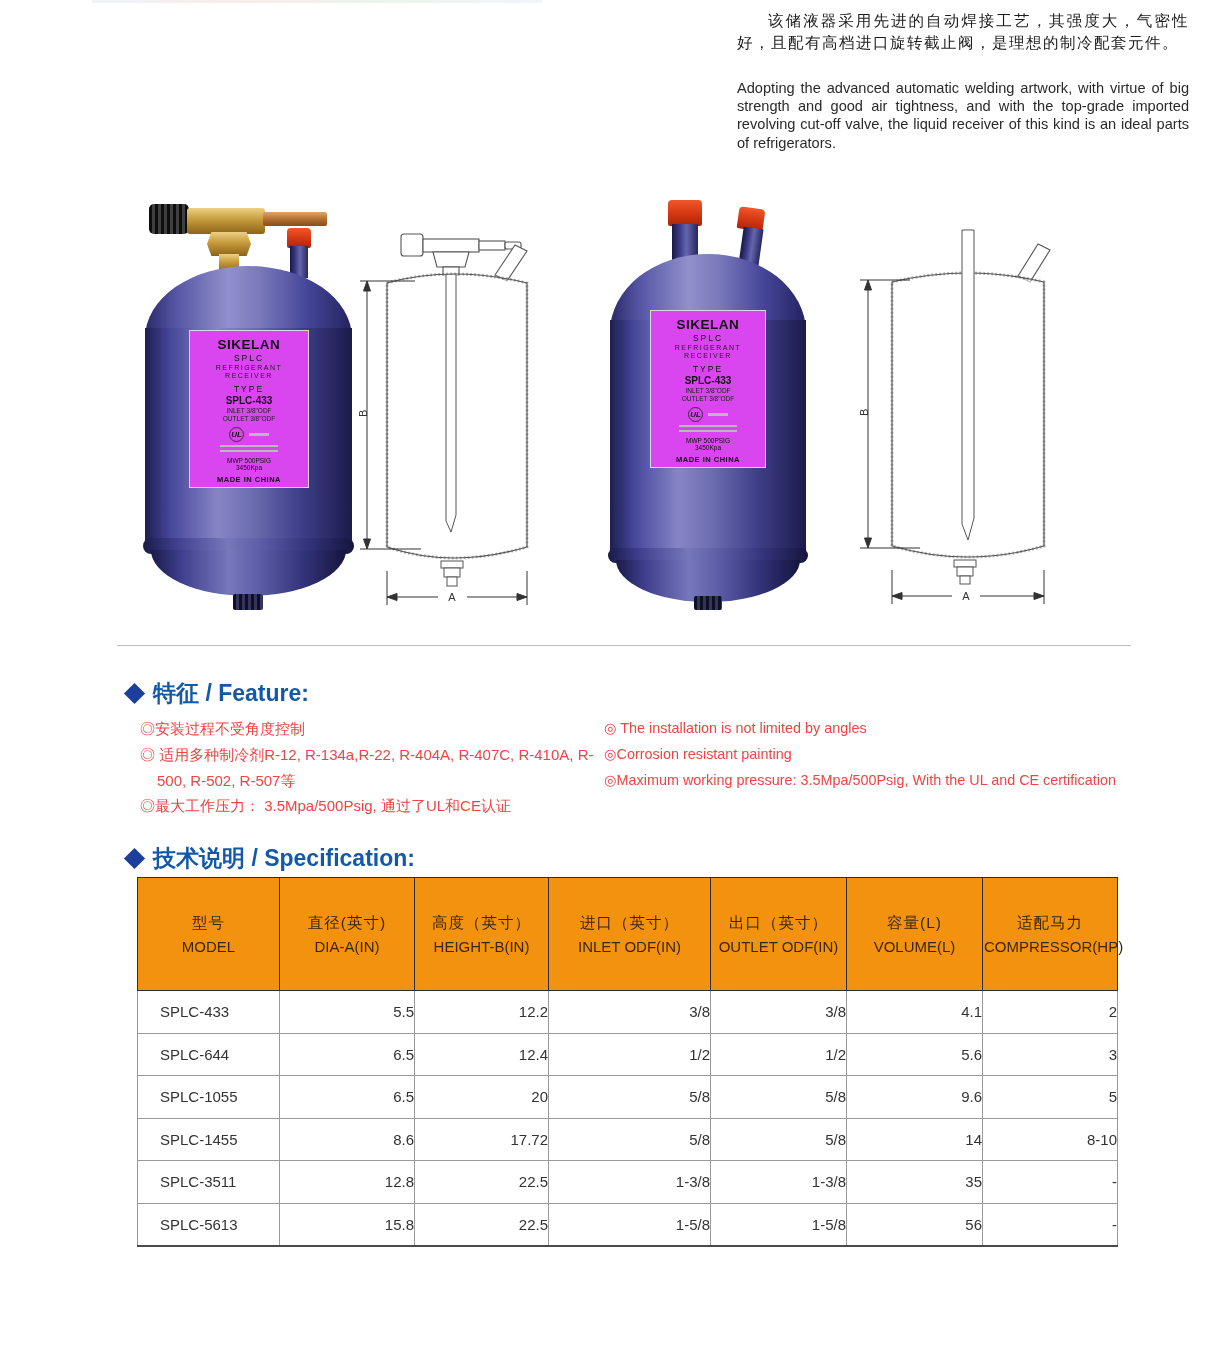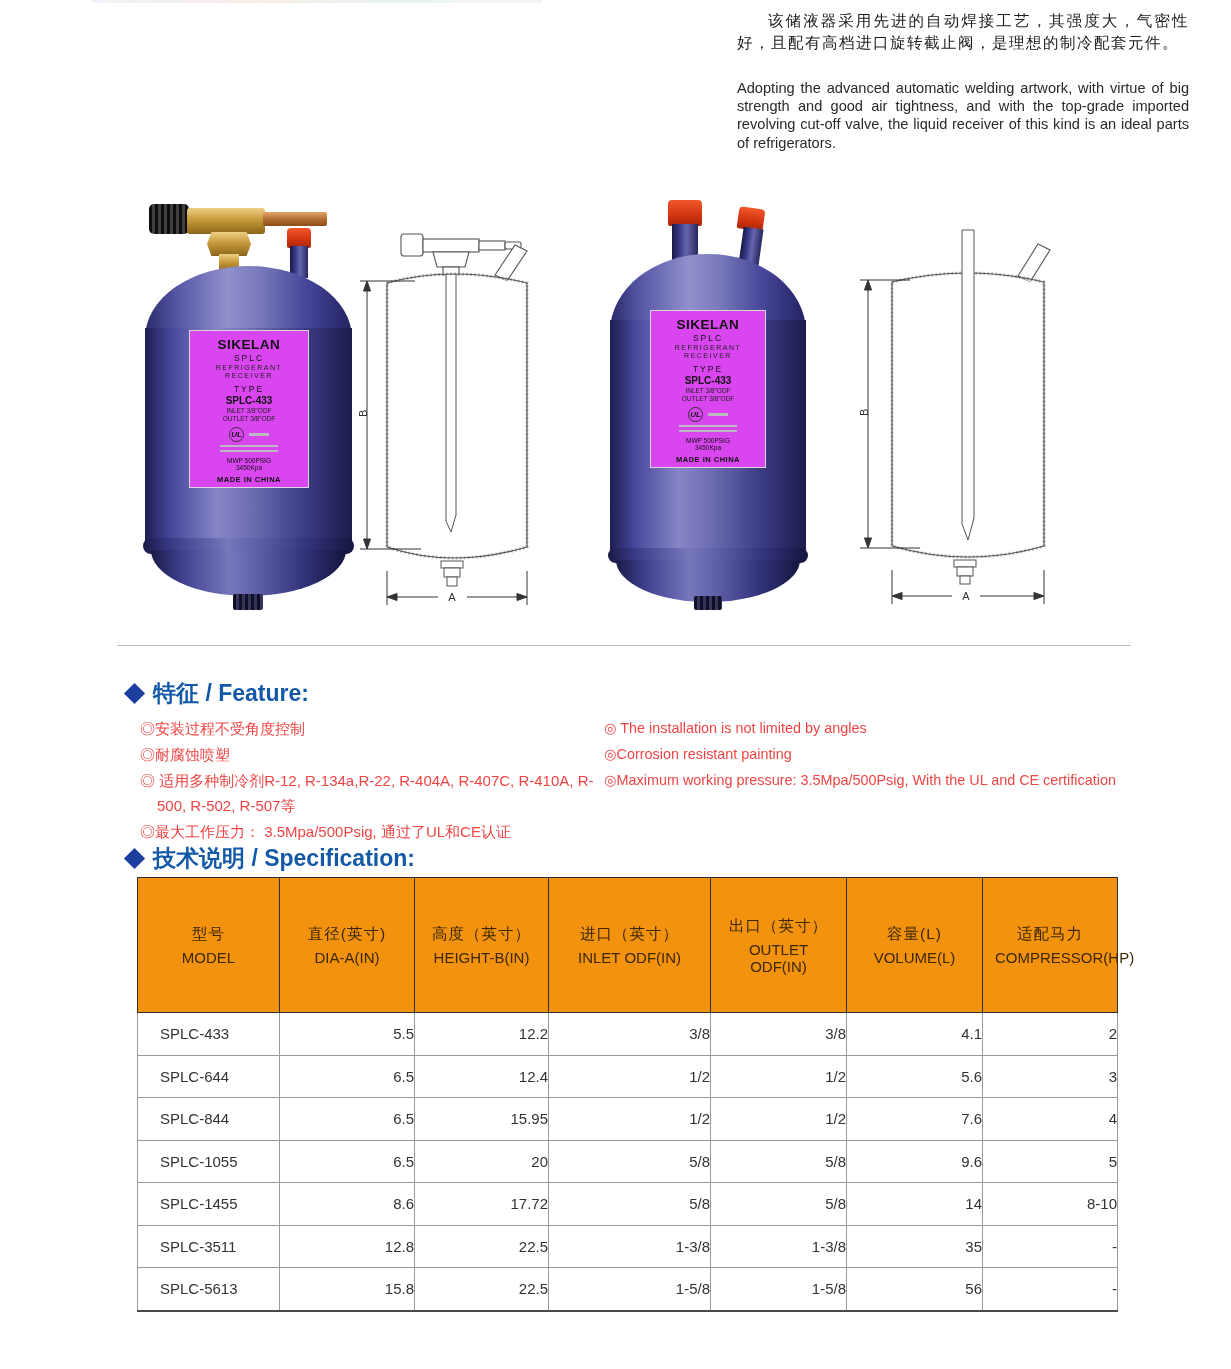--- a/index.html
+++ b/index.html
@@ -48,21 +48,21 @@
 
   
   .feat-col{line-height:25.8px;color:#ef4444;}
   .feat-zh{left:140px;top:716px;width:478px;font-size:15px;}
   .feat-en{left:604px;top:716px;width:627px;font-size:14.4px;}
   .feat-item{padding-left:17px;text-indent:-17px;}
   .feat-en .feat-item.small{font-size:13px;}
 
   
   .spec-table{left:137px;top:877px;border-collapse:collapse;table-layout:fixed;width:980px;}
-  .spec-table th{background:#F2920E;border:1px solid #2e2e2e;height:110px;font-weight:normal;color:#3c2703;padding:12px;}
+  .spec-table th{background:#F2920E;border:1px solid #2e2e2e;height:110px;font-weight:normal;color:#3c2703;padding:1px;}
   .spec-table th .zh{font-size:15.5px;letter-spacing:1px;}
   .spec-table th .en{font-size:15px;margin-top:4px;}
   .spec-table td{border:1px solid #9a9a9a;height:41.5px;text-align:right;font-size:15px;color:#333;padding:0;}
   .spec-table td.model{text-align:left;padding-left:22px;}
   .spec-table{border-bottom:2px solid #4a4a4a;}
 
   svg text{font-family:"Liberation Sans",sans-serif;}
 </style>
 </head>
 <body>
@@ -212,21 +212,20 @@
 
 <div class="abs divider"></div>
 
 <div class="abs sec-heading" style="left:127px;top:678px;">
   <span class="diamond"></span>
   <span>特征 / Feature:</span>
 </div>
 
 <div class="abs feat-col feat-zh">
   <div class="feat-item">◎安装过程不受角度控制</div>
-  <div class="feat-item">◎耐腐蚀喷塑</div>
   <div class="feat-item">◎ 适用多种制冷剂R-12, R-134a,R-22, R-404A, R-407C, R-410A, R-500, R-502, R-507等</div>
   <div class="feat-item">◎最大工作压力： 3.5Mpa/500Psig, 通过了UL和CE认证</div>
 </div>
 
 <div class="abs feat-col feat-en">
   <div class="feat-item">◎ The installation is not limited by angles</div>
   <div class="feat-item">◎Corrosion resistant painting</div>
   <div class="feat-item">◎Maximum working pressure: 3.5Mpa/500Psig, With the UL and CE certification</div>
 </div>
 
@@ -290,29 +289,20 @@
     <tr>
       <td class="model">SPLC-644</td>
       <td>6.5</td>
       <td>12.4</td>
       <td>1/2</td>
       <td>1/2</td>
       <td>5.6</td>
       <td>3</td>
     </tr>
     <tr>
-      <td class="model">SPLC-844</td>
-      <td>6.5</td>
-      <td>15.95</td>
-      <td>1/2</td>
-      <td>1/2</td>
-      <td>7.6</td>
-      <td>4</td>
-    </tr>
-    <tr>
       <td class="model">SPLC-1055</td>
       <td>6.5</td>
       <td>20</td>
       <td>5/8</td>
       <td>5/8</td>
       <td>9.6</td>
       <td>5</td>
     </tr>
     <tr>
       <td class="model">SPLC-1455</td>

